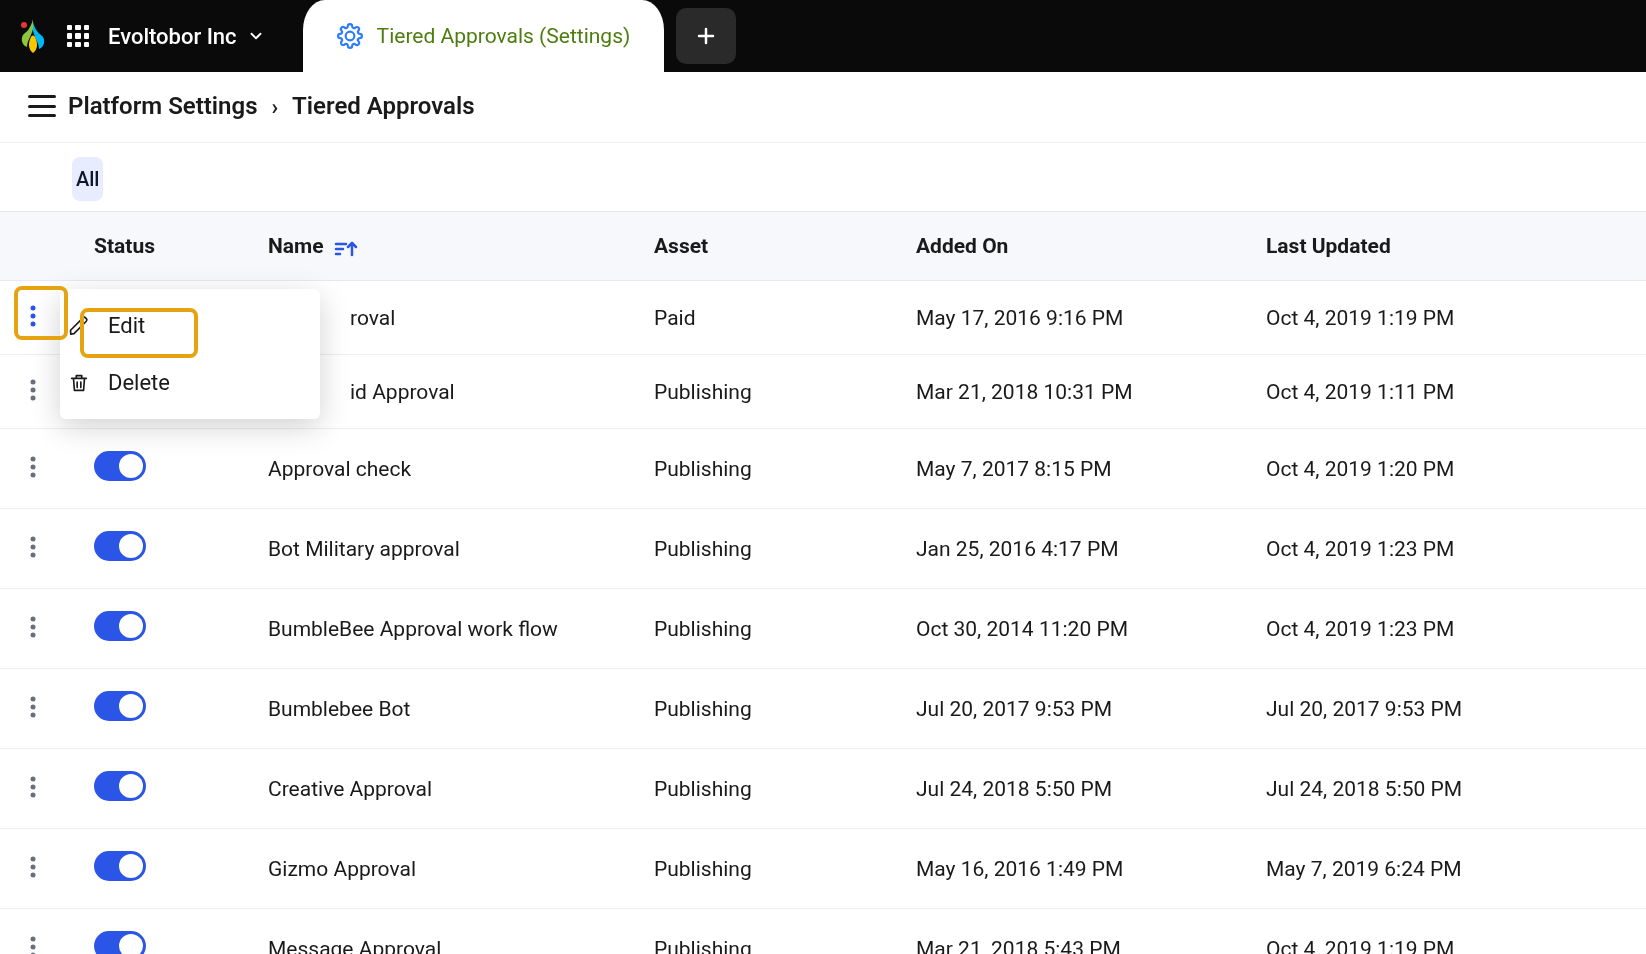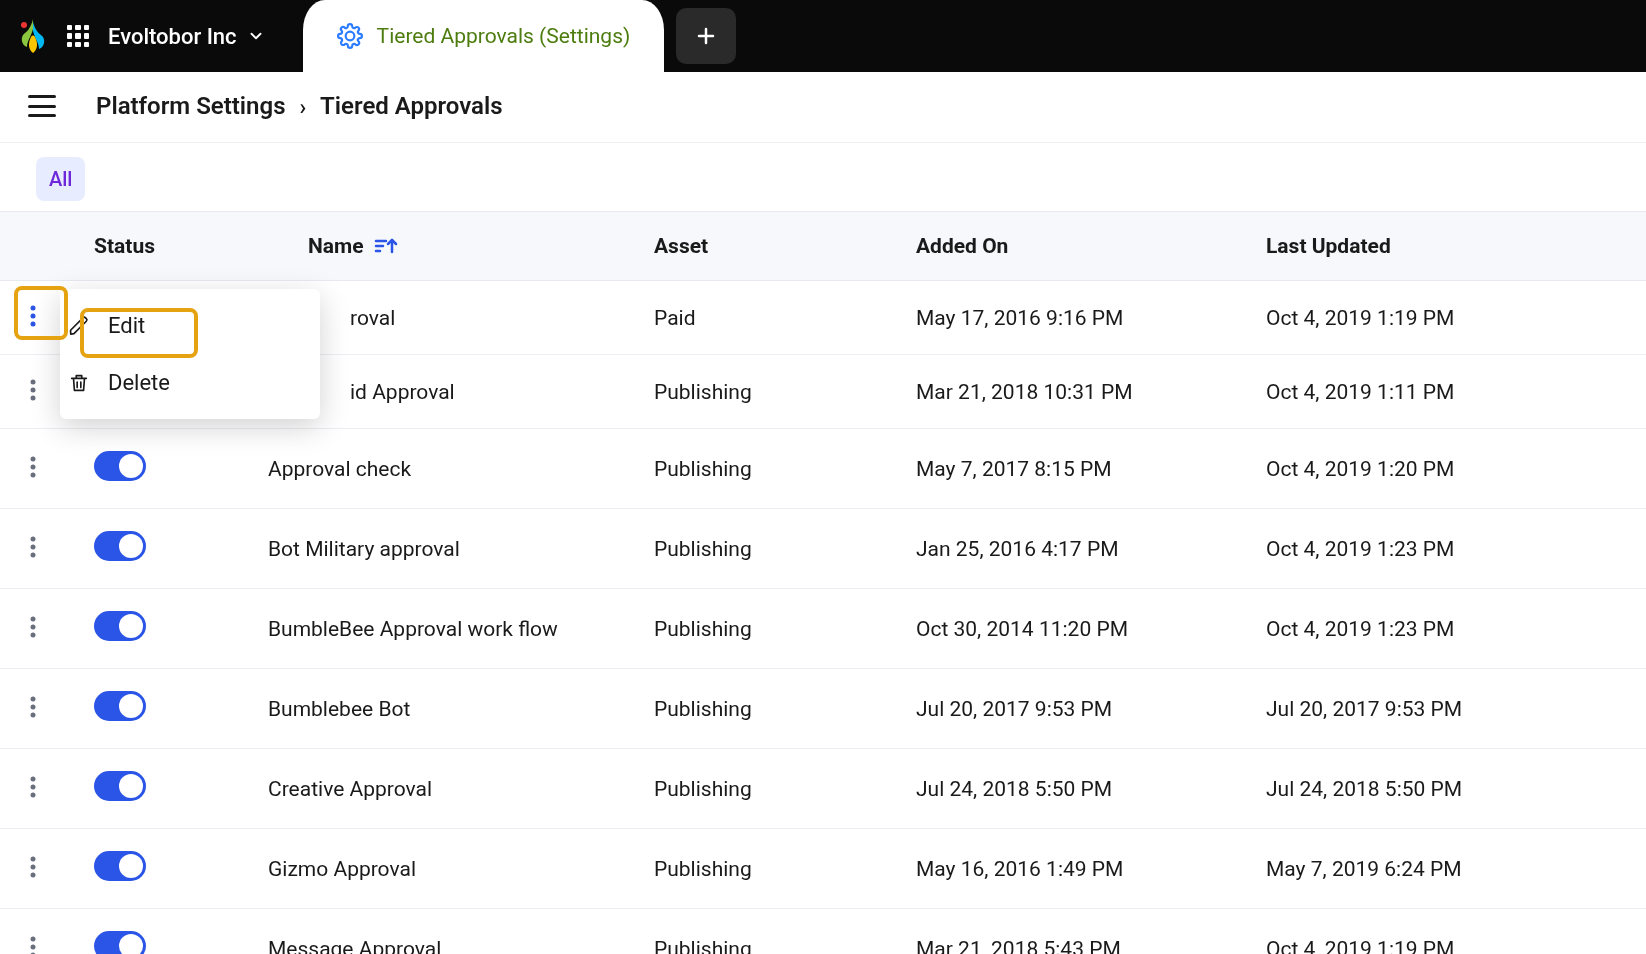--- a/index.html
+++ b/index.html
@@ -15,41 +15,41 @@
   .ws-name svg { width: 18px; height: 18px; }
 
   .tab-area { display: flex; align-items: stretch; }
   .tab-active { display: flex; align-items: center; gap: 14px; background: #fff; color: #4d7c0f; padding: 0 34px; border-top-left-radius: 22px 30px; border-top-right-radius: 22px 30px; margin-right: 12px; }
   .tab-active .gear-icon { width: 26px; height: 26px; color: #2b7cff; }
   .tab-active .tab-text { font-size: 21px; font-weight: 400; }
   .tab-handle { width: 60px; display: flex; align-items: center; justify-content: center; background: #2a2a2a; border-radius: 10px; margin: 8px 0; }
   .tab-handle svg { width: 24px; height: 24px; stroke: #fff; }
 
   
-  .crumb-row { display: flex; align-items: center; gap: 40px; padding: 20px 24px 22px 28px; border-bottom: 1px solid #f0f0f0; }
+  .crumb-row { display: flex; align-items: center; gap: 12px; padding: 20px 24px 22px 28px; border-bottom: 1px solid #f0f0f0; }
   .hamburger-icon { width: 28px; height: 22px; display: flex; flex-direction: column; justify-content: space-between; cursor: pointer; }
   .hamburger-icon span { height: 3px; background: #1a1a1a; border-radius: 2px; }
   .crumbs { display: flex; align-items: center; gap: 14px; font-size: 24px; font-weight: 600; }
   .crumbs .chev { font-size: 22px; color: #1a1a1a; }
 
   
   .filter-row { padding: 14px 36px 10px; }
-  .chip { display: inline-block; padding: 10px 13px; background: #e7ecff; color: #6d28d9; font-size: 20px; font-weight: 500; border-radius: 8px; cursor: pointer; }
+  .chip { display: inline-block; padding: 10px 4px; background: #e7ecff; color: #0f172a; font-size: 20px; font-weight: 500; border-radius: 8px; cursor: pointer; margin-left: 36px; }
 
   
   .table { width: 100%; border-collapse: collapse; }
   .table thead th { text-align: left; font-size: 21px; font-weight: 700; padding: 22px 20px; background: #f6f8fc; border-top: 1px solid #e6e9f0; border-bottom: 1px solid #e6e9f0; }
   .col-actions { width: 74px; }
   .col-status  { width: 174px; }
   .col-name    { width: 386px; }
   .col-asset   { width: 262px; }
   .col-added   { width: 350px; }
   .col-updated { }
 
-  .name-header { display: flex; align-items: center; gap: 10px; margin-left: 40px; }
+  .name-header { display: flex; align-items: flex-end; gap: 10px; }
   .sort-glyph { color: #2b55e6; font-size: 18px; display: inline-flex; align-items: center; gap: 2px; }
 
   .table tbody td { font-size: 21px; padding: 22px 20px; border-bottom: 1px solid #eceef3; background: #fff; vertical-align: middle; }
   .table tbody tr:first-child td { border-top: none; }
 
   .dots-btn { width: 26px; height: 26px; display: inline-flex; align-items: center; justify-content: center; color: #6a6f7d; cursor: pointer; border-radius: 4px; }
   .dots-btn svg { width: 6px; height: 22px; }
 
   
   .toggle { position: relative; width: 52px; height: 30px; background: #2b55e6; border-radius: 30px; cursor: pointer; display: inline-block; }

